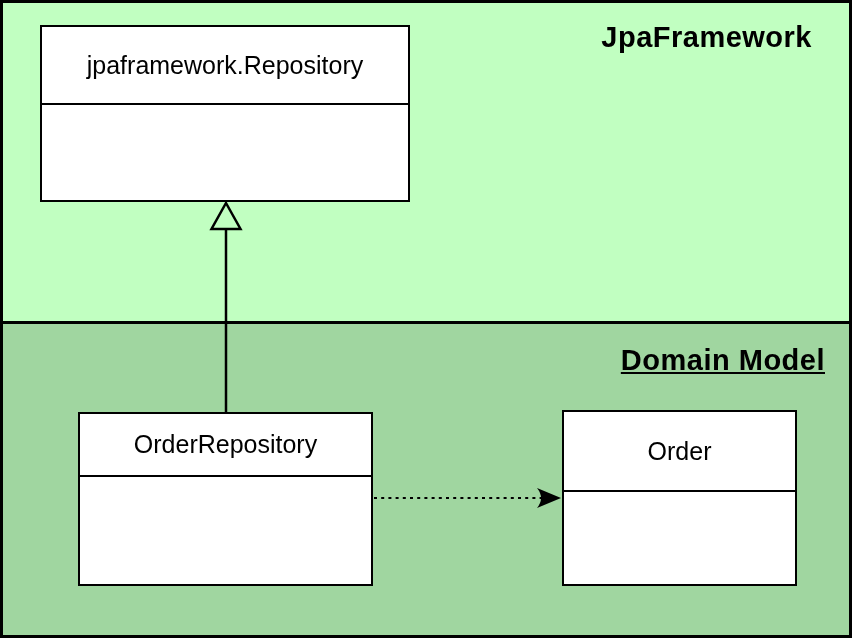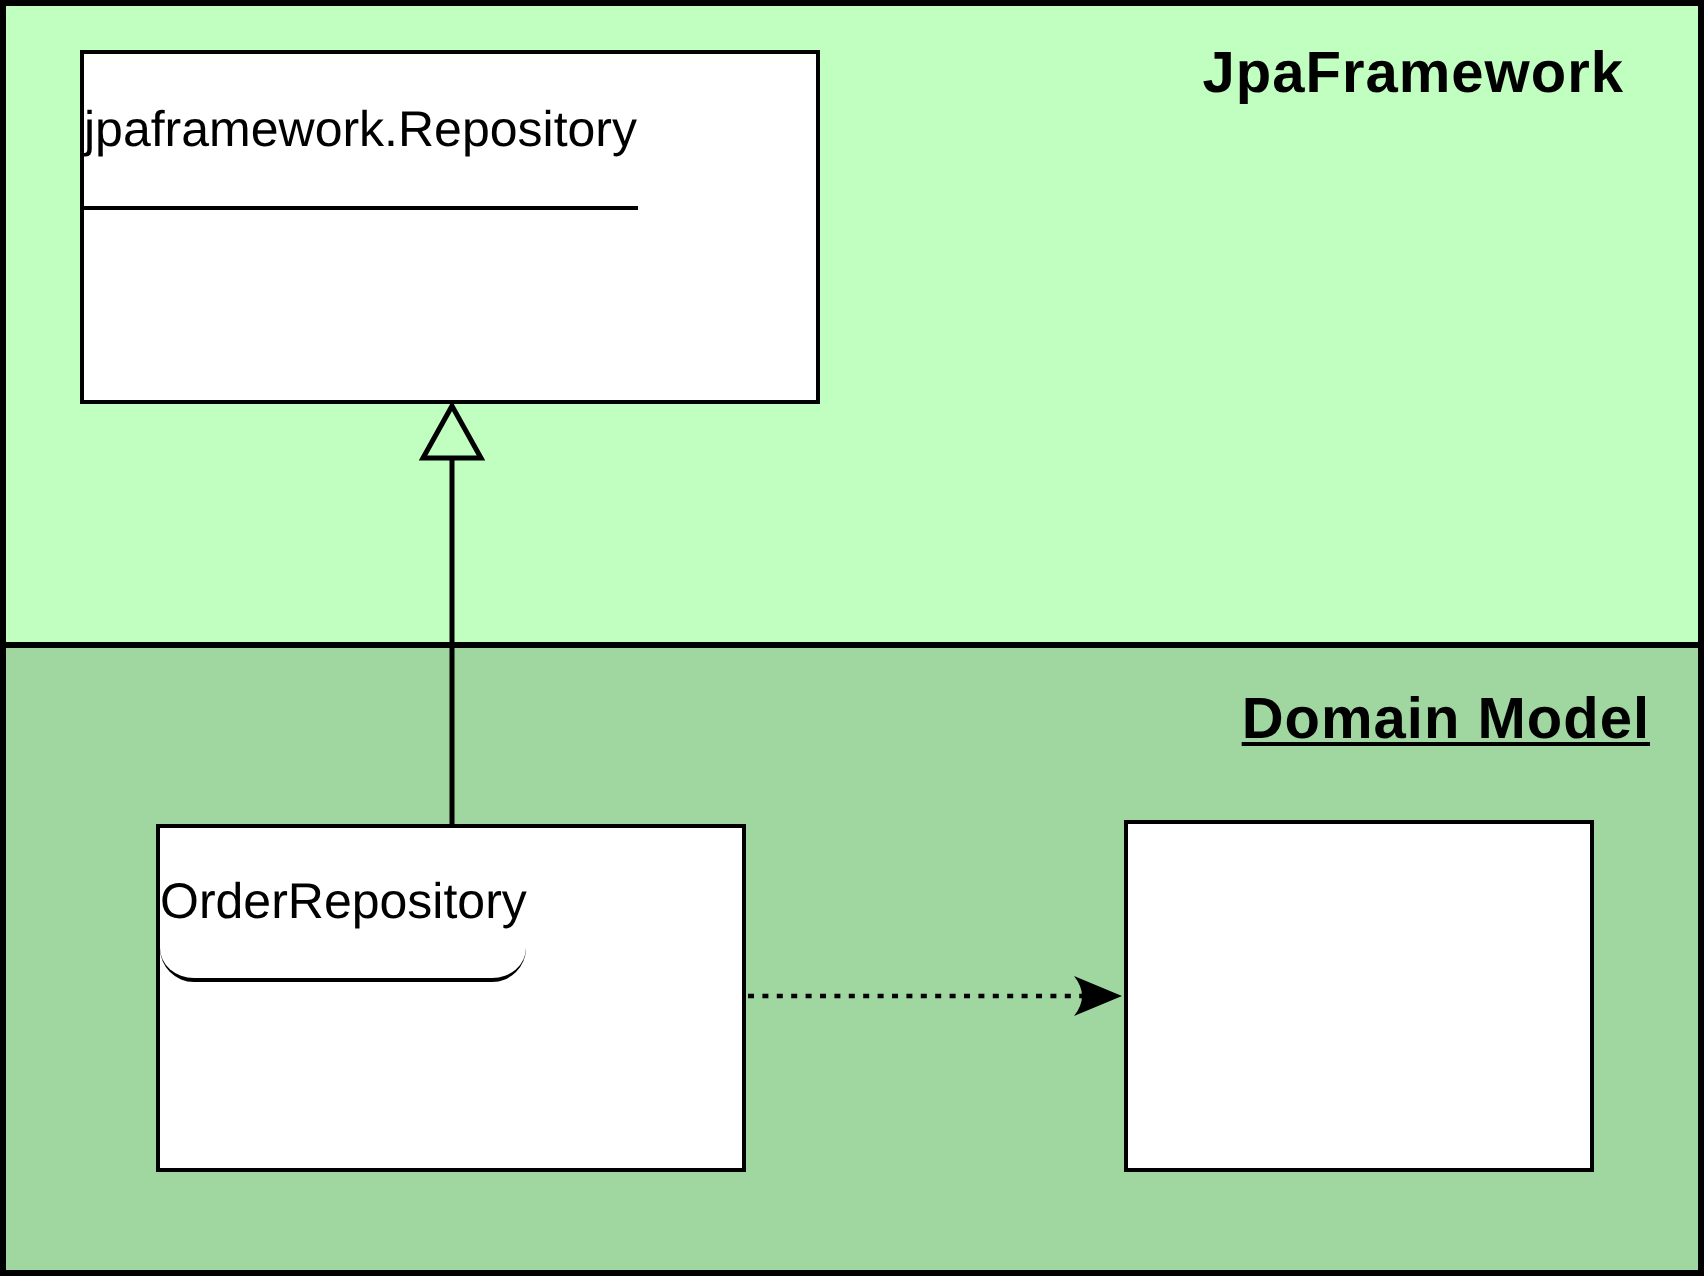--- a/index.html
+++ b/index.html
@@ -60,40 +60,40 @@
     position: absolute;
     inset: 0;
     z-index: 1;
   }
 
   .class-box {
     position: absolute;
     background: var(--box-fill);
     border: 2px solid var(--line);
     display: flex;
-    flex-direction: row;
+    flex-direction: column;
     z-index: 2;
   }
   .class-title {
     display: flex;
     align-items: center;
     justify-content: center;
     border-bottom: 2px solid var(--line);
     font-size: 25px;
     font-weight: 500;
     color: var(--text);
     white-space: nowrap;
   }
   .class-body { flex: 1 1 auto; }
 
   .box-repository      { left: 40px;  top: 25px;  width: 370px; height: 177px; }
   .box-repository .class-title { height: 78px; }
 
   .box-order-repository { left: 78px;  top: 412px; width: 295px; height: 174px; }
-  .box-order-repository .class-title { height: 77px; border-radius: 17px; }
+  .box-order-repository .class-title { height: 63px; }
 
   .box-order           { left: 562px; top: 410px; width: 235px; height: 176px; }
   .box-order .class-title { height: 80px; }
 
   .gen-triangle { fill: var(--region-top); stroke: var(--line); }
   .gen-line, .dep-line { stroke: var(--line); fill: none; }
   .dep-head { fill: var(--line); stroke: none; }
 </style>
 </head>
 <body>
@@ -119,17 +119,18 @@
     <div class="class-title">jpaframework.Repository</div>
     <div class="class-body"></div>
   </div>
 
   <div class="class-box box-order-repository">
     <div class="class-title">OrderRepository</div>
     <div class="class-body"></div>
   </div>
 
   <div class="class-box box-order">
+    <div class="class-title">Order</div>
     <div class="class-body"></div>
   </div>
 
   <div class="outer-border"></div>
 </div>
 
 </body></html>

